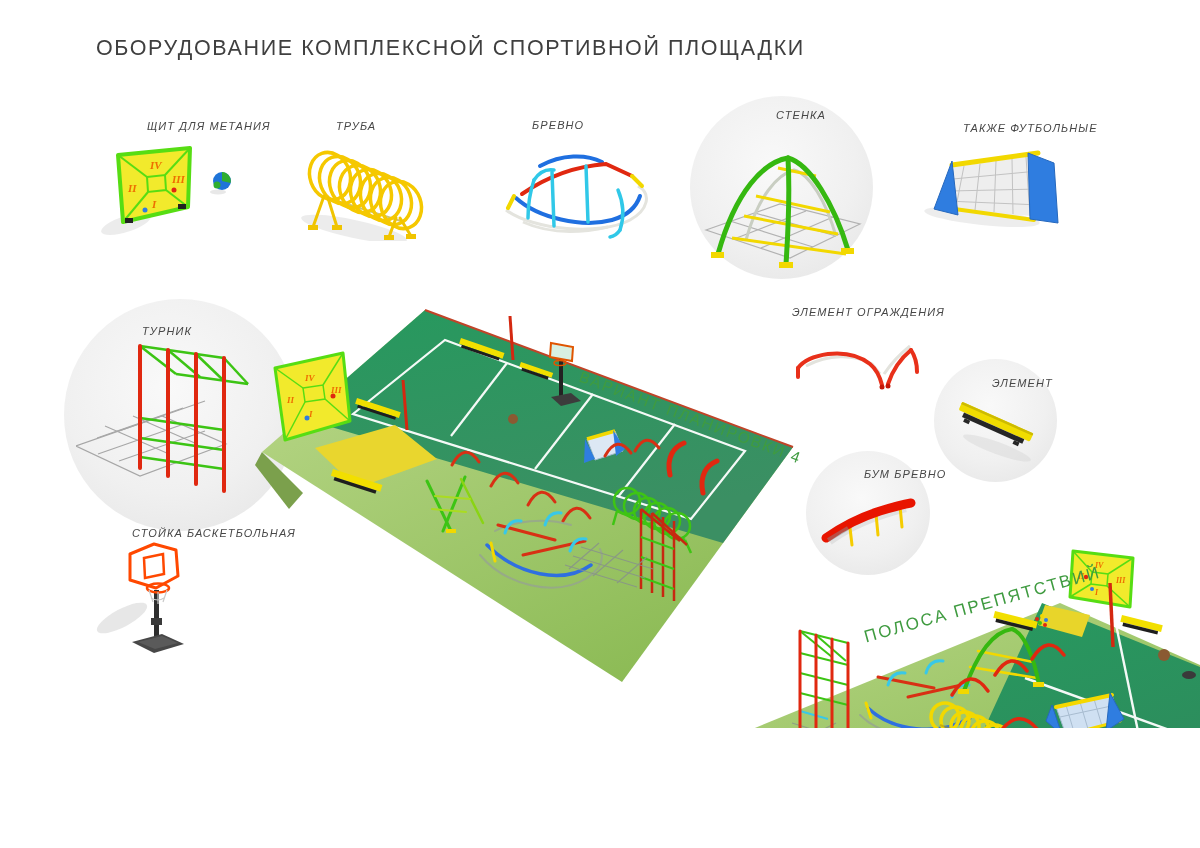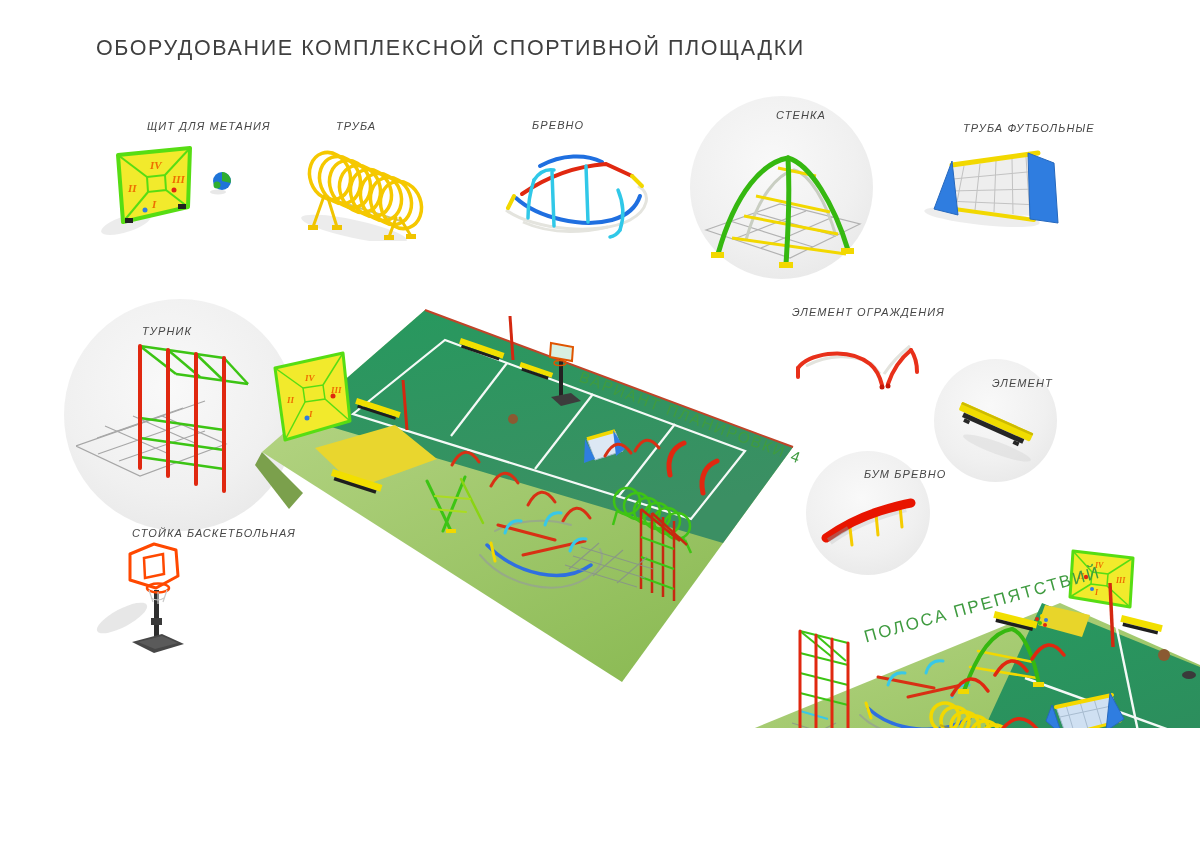--- a/index.html
+++ b/index.html
@@ -24,21 +24,21 @@
 
 <div id="canvas">
 
   <div class="title">ОБОРУДОВАНИЕ КОМПЛЕКСНОЙ СПОРТИВНОЙ ПЛОЩАДКИ</div>
 
   <div class="label" style="left:147px;top:120px">ЩИТ ДЛЯ МЕТАНИЯ</div>
   <div class="label" style="left:336px;top:120px">ТРУБА</div>
   <div class="label" style="left:532px;top:119px">БРЕВНО</div>
   <div class="circle" style="left:690px;top:96px;width:183px;height:183px"></div>
   <div class="label" style="left:776px;top:109px">СТЕНКА</div>
-  <div class="label" style="left:963px;top:122px">ТРУБА ФУТБОЛЬНЫЕ</div>
+  <div class="label" style="left:963px;top:122px">ТАКЖЕ ФУТБОЛЬНЫЕ</div>
 
   <div class="item" style="left:98px;top:138px">
     <svg width="150" height="100" viewBox="0 0 150 100">
       <ellipse cx="28" cy="86" rx="26" ry="8" transform="rotate(-18 28 86)" fill="#d5d5d5" opacity="0.45"></ellipse>
       <polygon points="20,17 92,10 90,69 25,84" fill="#f2ea2c" stroke="#57dd13" stroke-width="4" stroke-linejoin="round"></polygon>
       <polygon points="49,39 67,37 68,52 50,54" fill="none" stroke="#57dd13" stroke-width="2"></polygon>
       <g stroke="#57dd13" stroke-width="2">
         <line x1="20" y1="17" x2="49" y2="39"></line>
           <line x1="92" y1="10" x2="67" y2="37"></line>
         <line x1="90" y1="69" x2="68" y2="52"></line>

